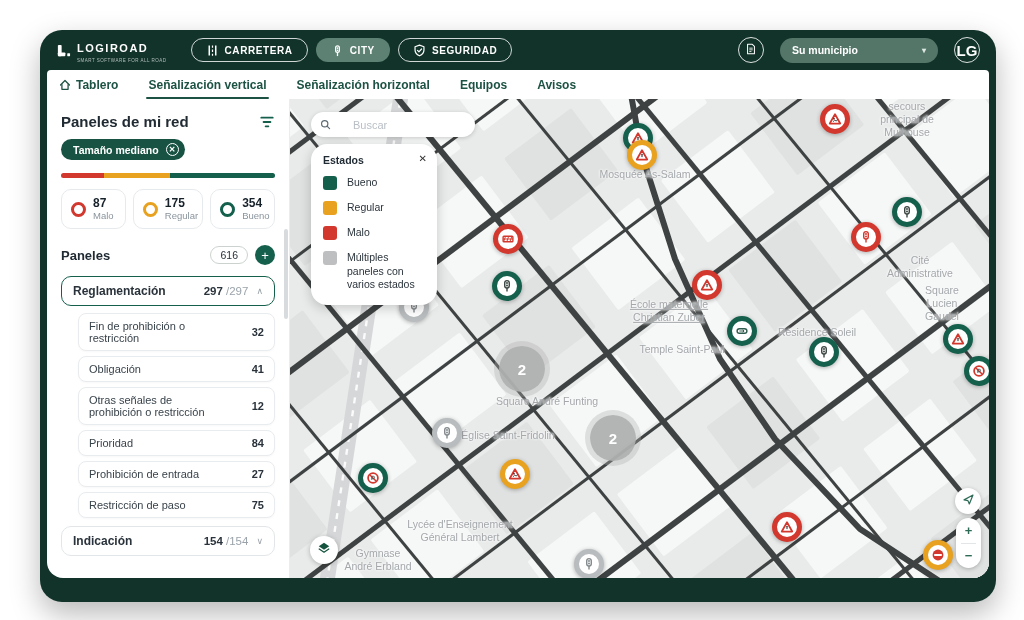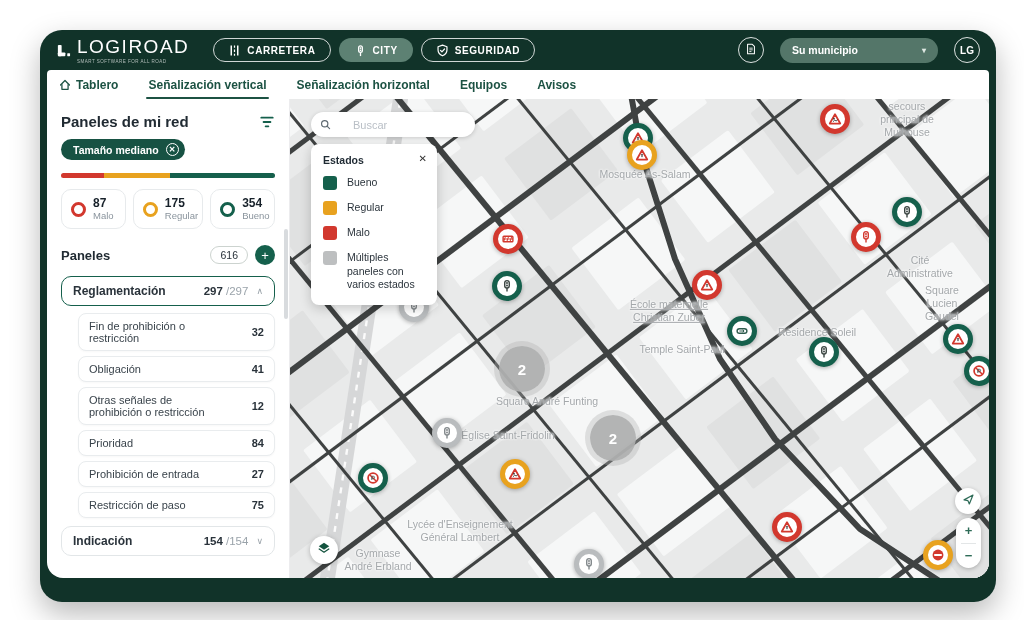--- a/index.html
+++ b/index.html
@@ -5,37 +5,37 @@
   * { margin:0; padding:0; box-sizing:border-box; font-family:"Liberation Sans", sans-serif; }
   html,body { width:1024px; height:620px; background:#ffffff; overflow:hidden; }
 
   .window { position:absolute; left:40px; top:30px; width:956px; height:572px;
             background:#113329; border-radius:22px; box-shadow:0 12px 30px rgba(0,0,0,.28); }
 
   
   .topbar { height:40px; display:flex; align-items:center; padding:0 16px; gap:10px; }
   .logo { display:flex; align-items:center; gap:6px; margin-right:14px; }
   .logo-mark svg { width:15px; height:15px; display:block; }
-  .brand { color:#fff; font-size:19px; font-weight:normal; letter-spacing:1.5px; line-height:1; }
+  .brand { color:#fff; font-size:11px; font-weight:bold; letter-spacing:1.5px; line-height:1; }
   .tagline { display:block; color:rgba(255,255,255,.65); font-size:4.5px; letter-spacing:.5px; margin-top:2px; }
   .pill { display:flex; align-items:center; gap:6px; height:24px; padding:0 14px; border-radius:999px;
           border:1.3px solid rgba(255,255,255,.8); color:#fff; font-size:10px; font-weight:bold;
           letter-spacing:.6px; background:transparent; cursor:pointer; }
   .pill.active { background:#5d8173; border-color:transparent; }
   .pill .nav-ic { width:13px; height:13px; color:#fff; }
   .pill .nav-ic svg { width:100%; height:100%; display:block; }
   .top-right { margin-left:auto; display:flex; align-items:center; gap:16px; }
   .round-btn { width:26px; height:26px; border-radius:50%; border:1.3px solid rgba(255,255,255,.85);
                display:flex; align-items:center; justify-content:center; color:#fff; background:transparent; cursor:pointer; }
   .round-btn svg { width:12px; height:12px; }
   .muni { width:158px; height:25px; background:#547669; border-radius:999px; display:flex; align-items:center;
           justify-content:space-between; padding:0 12px; color:#fff; font-size:10.5px; font-weight:bold; cursor:pointer; }
   .muni .caret { font-size:8px; color:#dfe9e3; }
   .avatar { width:26px; height:26px; border-radius:50%; border:1.3px solid rgba(255,255,255,.85);
-            color:#fff; font-size:10px; font-weight:bold; display:flex; align-items:center; justify-content:center; }
+            color:#fff; font-size:15px; font-weight:bold; display:flex; align-items:center; justify-content:center; }
 
   
   .content { position:absolute; left:7px; right:7px; top:40px; bottom:24px; background:#fff;
              border-radius:4px 4px 16px 16px; overflow:hidden; display:flex; flex-direction:column; }
   .tabbar { height:29px; display:flex; align-items:center; gap:30px; padding:0 0 0 12px; flex:none; }
   .tab { position:relative; height:100%; display:flex; align-items:center; gap:5px; color:#1c5243;
          font-size:12px; font-weight:bold; cursor:pointer; }
   .tab .nav-ic { width:12px; height:12px; color:#1c5243; }
   .tab .nav-ic svg { width:100%; height:100%; display:block; }
   .tab.active::after { content:""; position:absolute; left:-2px; right:-2px; bottom:0; height:2.5px;
@@ -92,21 +92,21 @@
             box-shadow:0 1px 4px rgba(0,0,0,.3); cursor:pointer; }
   .marker .m-ic, .marker .m-ic svg { width:14px; height:14px; display:block; }
   .cluster { position:absolute; width:46px; height:46px; transform:translate(-50%,-50%); border-radius:50%;
              background:rgba(175,176,176,.95); box-shadow:0 0 0 5px rgba(175,176,176,.35); color:#fff;
              font-size:15px; font-weight:bold; display:flex; align-items:center; justify-content:center; cursor:pointer; }
   .search { position:absolute; left:21px; top:13px; width:164px; height:25px; background:#fff; border-radius:13px;
             box-shadow:0 1px 4px rgba(0,0,0,.18); display:flex; align-items:center; padding:0 9px; gap:22px; }
   .search svg { width:11px; height:11px; color:#5f6a72; flex:none; }
   .search input { border:none; outline:none; font-size:11px; width:100%; color:#333; background:transparent; }
   .search input::placeholder { color:#b9bfc6; }
-  .legend { position:absolute; left:21px; top:45px; width:126px; background:#fff; border-radius:8px;
+  .legend { position:absolute; left:21px; top:45px; width:126px; background:#fff; border-radius:16px;
             box-shadow:0 3px 12px rgba(0,0,0,.2); padding:10px 12px 2px 12px; }
   .legend-title { font-size:10.5px; font-weight:bold; color:#1f2a33; }
   .legend-close { position:absolute; right:10px; top:9px; font-size:10px; color:#333; cursor:pointer; }
   .legend-item { display:flex; align-items:flex-start; gap:10px; margin:10px 0 11px 0; }
   .legend-sq { width:14px; height:14px; border-radius:3px; flex:none; }
   .legend-lab { font-size:10.5px; color:#2b343c; line-height:1.3; }
   .layers-btn { position:absolute; left:20px; bottom:14px; width:28px; height:28px; border-radius:50%; background:#fff;
                 box-shadow:0 1px 5px rgba(0,0,0,.25); display:flex; align-items:center; justify-content:center; cursor:pointer; }
   .layers-btn svg { width:14px; height:14px; color:#14543f; }
   .locate-btn { position:absolute; right:8px; bottom:64px; width:26px; height:26px; border-radius:50%; background:#fff;

